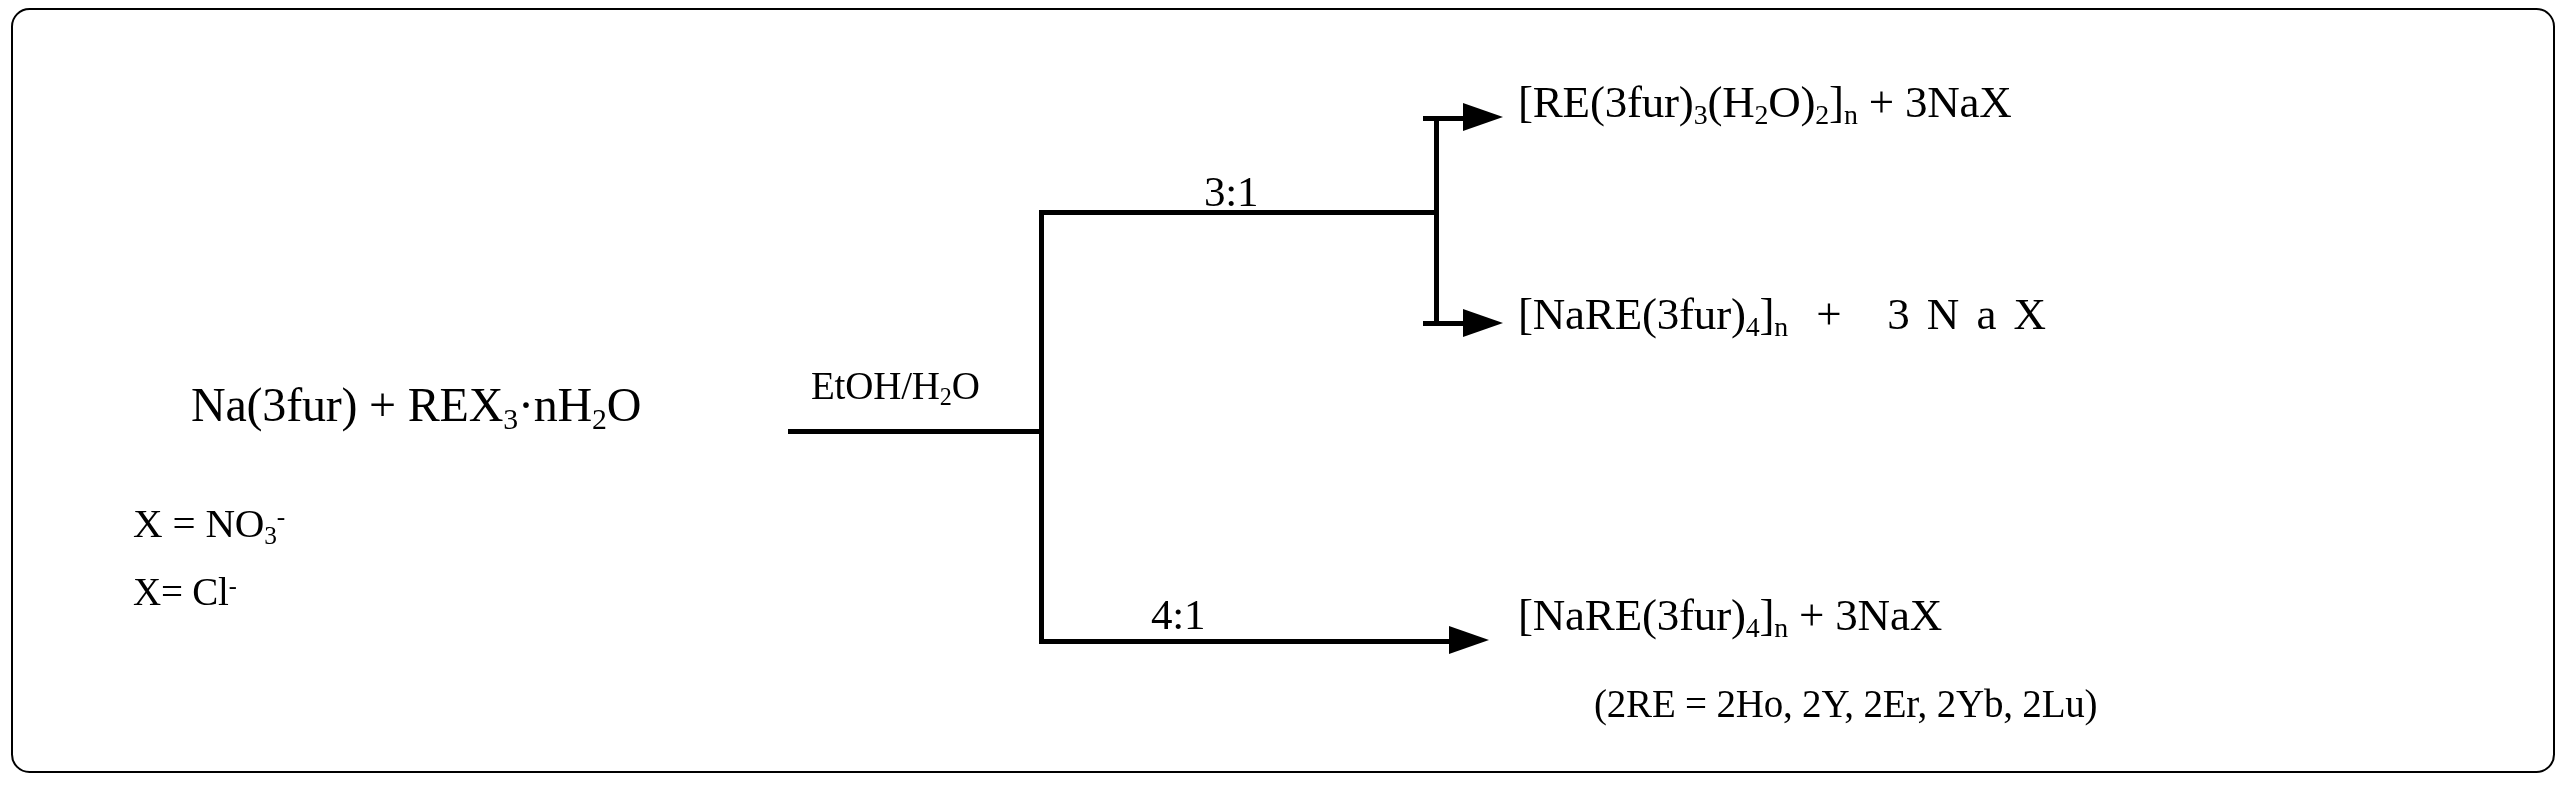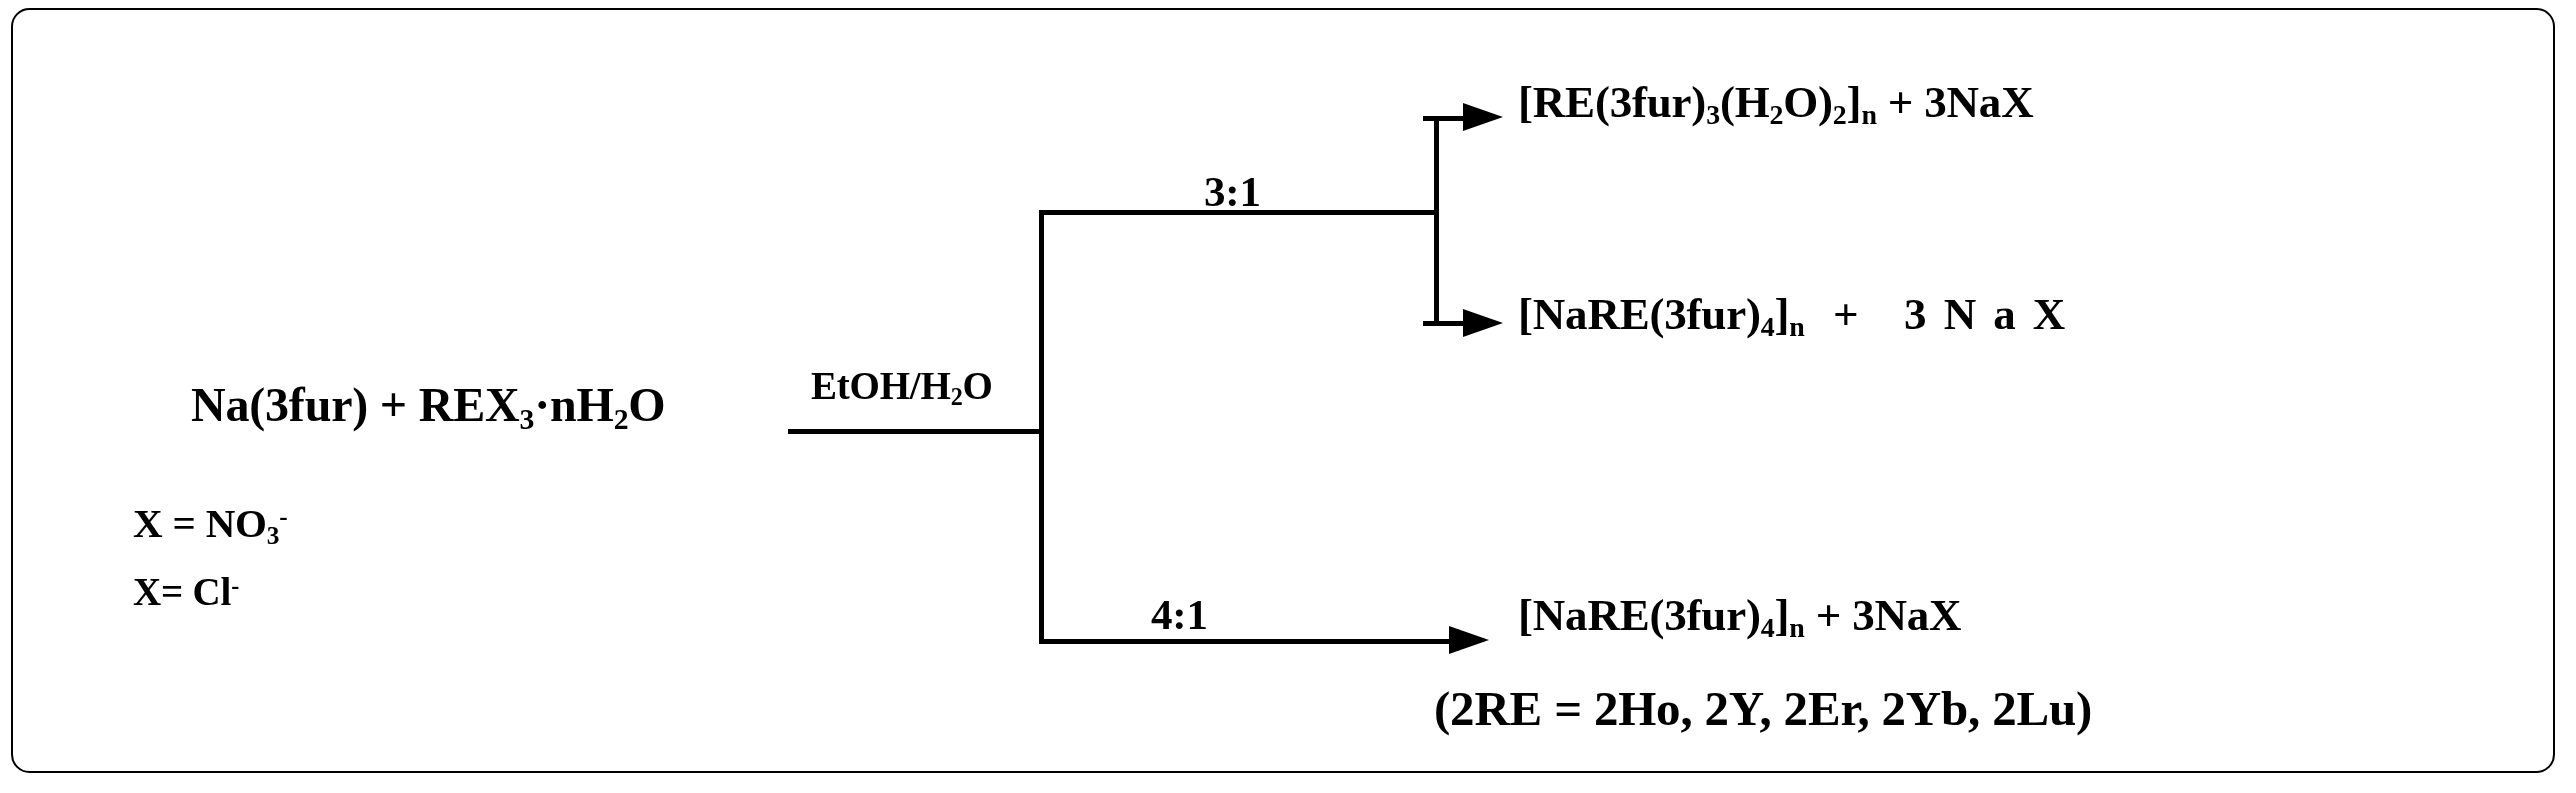--- a/index.html
+++ b/index.html
@@ -26,39 +26,39 @@
     width: 2544px;
     height: 765px;
     border: 2.3px solid #000000;
     border-radius: 18.5px;
     box-sizing: border-box;
     background: #ffffff;
   }
   .txt {
     position: absolute;
     white-space: nowrap;
-    font-weight: bold;
+    font-weight: normal;
     line-height: 1;
     letter-spacing: -0.2px;
     text-align: center;
   }
   .eq-main   { font-size: 48px; left: 191px;  top: 381px; }
   .solvent   { font-size: 39px; left: 795px; top: 366px; margin-left: 16px; }
   .cond1     { font-size: 41px; left: 133px;  top: 503px; }
   .cond2     { font-size: 39px; left: 133px;  top: 572px; }
   .cond1b    { font-size: 39px; left: 384px;  top: 503px; }
   .cond2b    { font-size: 39px; left: 384px;  top: 572px; }
   .ratio31   { font-size: 43px; left: 1204px; top: 170px; }
   .ratio41   { font-size: 43px; left: 1151px; top: 593px; }
   .prod1     { font-size: 45px; left: 1518px; top: 80px; }
   .prod1sub  { font-size: 39px; left: 1514px; top: 171px; }
   .prod2     { font-size: 45px; left: 1518px; top: 292px; }
   .prod2sub  { font-size: 39px; left: 1531px; top: 376px; }
   .prod3     { font-size: 45px; left: 1518px; top: 593px; }
-  .prod3sub  { font-size: 49px; left: 1434px; top: 684px; }
+  .prod3sub  { font-size: 39px; left: 1594px; top: 684px; }
 
   sub { font-size: 0.62em; vertical-align: baseline; position: relative; top: 0.26em; }
   sup { font-size: 0.62em; vertical-align: baseline; position: relative; top: -0.46em; }
   .thin-sp { letter-spacing: 0.38em; }
 
   
   .ln { position: absolute; background: #000000; }
   .solvent-rule { left: 788px; top: 429px; width: 255px; height: 4.6px; }
   .spine        { left: 1039px; top: 210px;  width: 4.6px; height: 434px; }
   .branch31     { left: 1039px; top: 210px;  width: 400px; height: 4.6px; }

